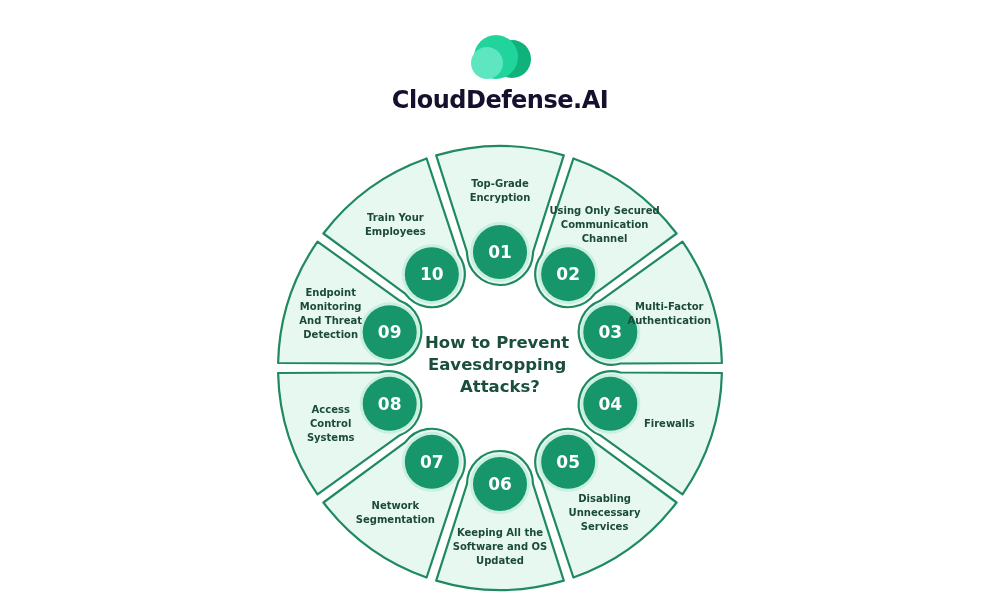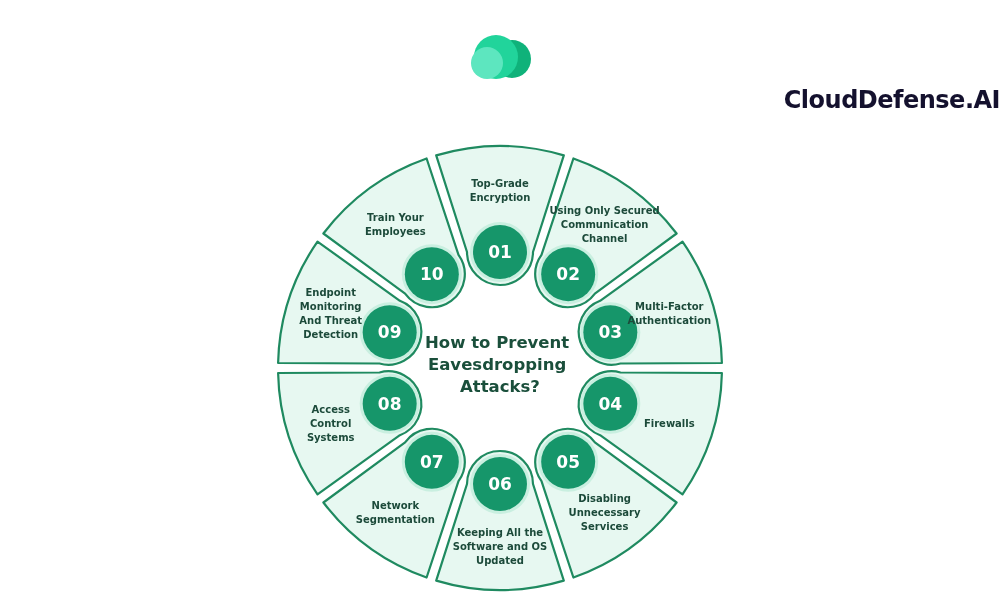--- a/index.html
+++ b/index.html
@@ -1,19 +1,19 @@
 <!DOCTYPE html>
 <html><head>
   <meta charset="utf-8">
   <style>
     html, body { margin: 0; padding: 0; background: #ffffff; }
     body { width: 1000px; height: 609px; position: relative; overflow: hidden;
            font-family: "Liberation Sans", "DejaVu Sans", sans-serif; }
     #logo { position: absolute; left: 0; top: 0; width: 1000px; height: 130px; }
-    .logo-text { position: absolute; left: 0; width: 1000px; top: 86px; text-align: right;
+    .logo-text { position: absolute; left: 0; width: 1000px; top: 86px; text-align: center;
                  font-family: "DejaVu Sans", sans-serif; font-weight: bold; font-size: 24px;
                  color: #14112e; letter-spacing: -0.5px; }
     #wheel { position: absolute; left: 0; top: 0; width: 1000px; height: 609px; }
     .seg-text { font-family: "DejaVu Sans", sans-serif; font-weight: bold; font-size: 10px; fill: #1c4a3a; }
     .badge-text { font-family: "DejaVu Sans", sans-serif; font-weight: bold; font-size: 17px; fill: #ffffff; }
     .center-text { font-family: "DejaVu Sans", sans-serif; font-weight: bold; font-size: 16.5px; fill: #1a4f3b; }
   </style>
 </head>
 <body>
 

